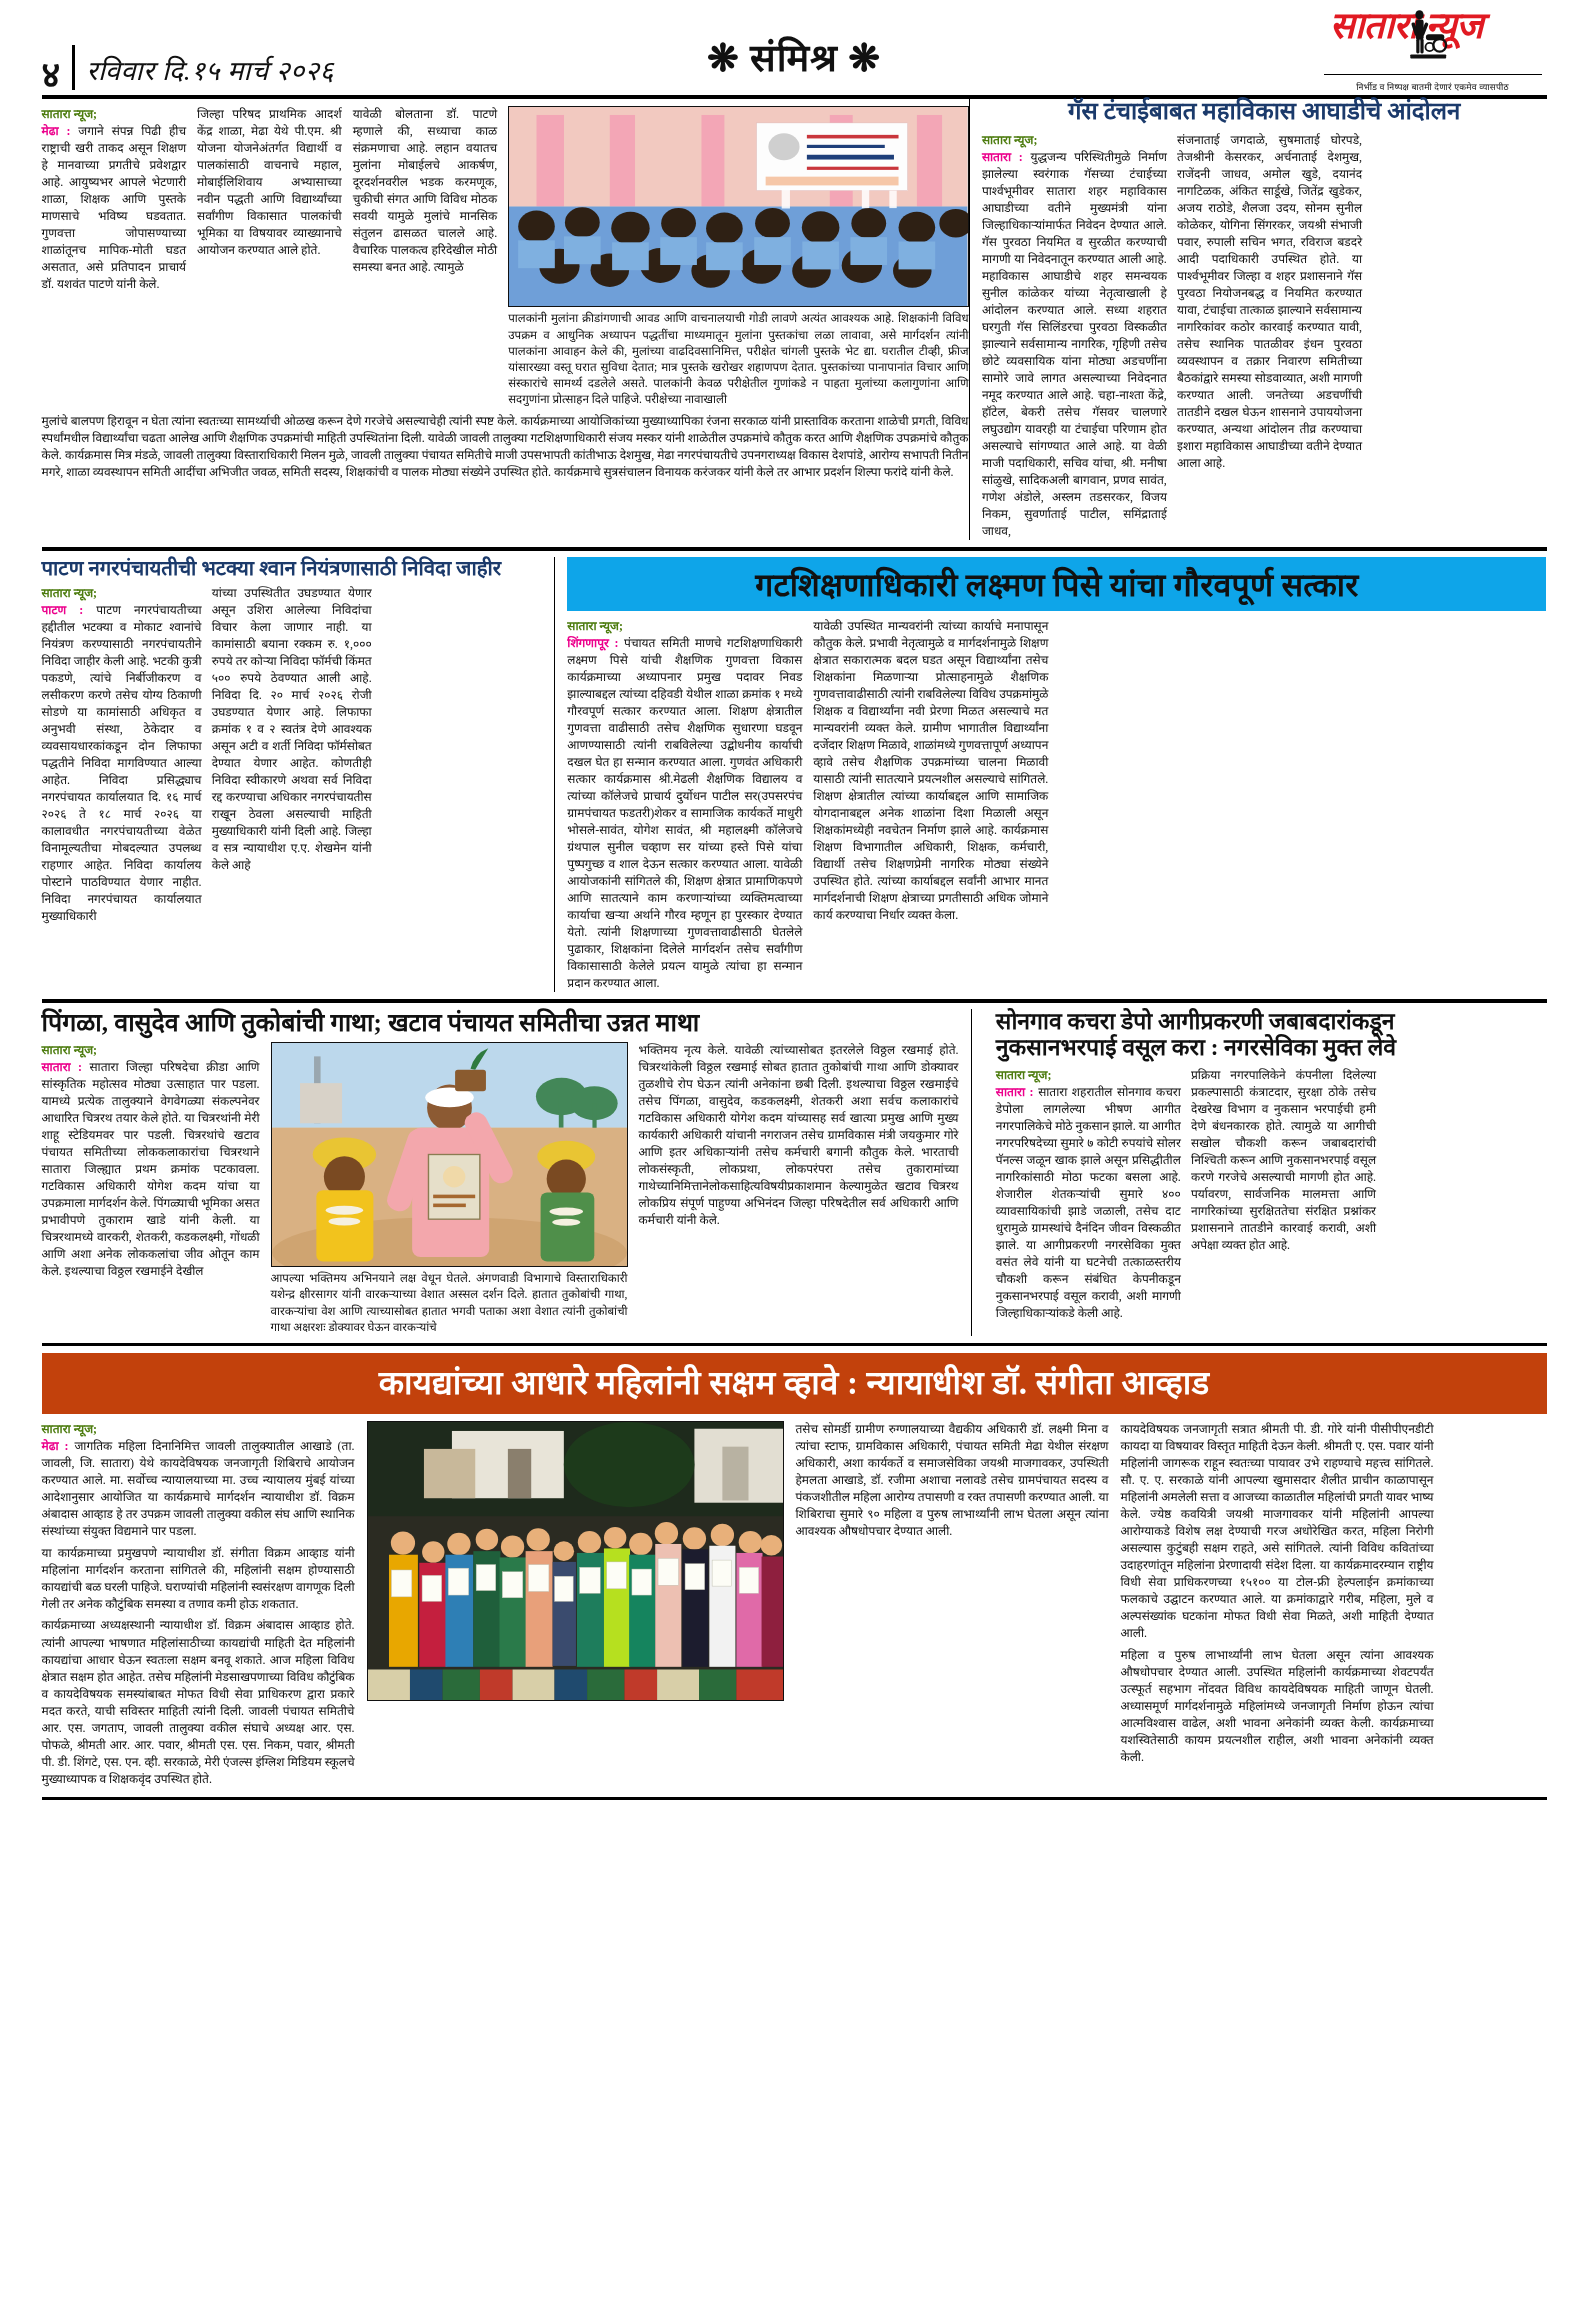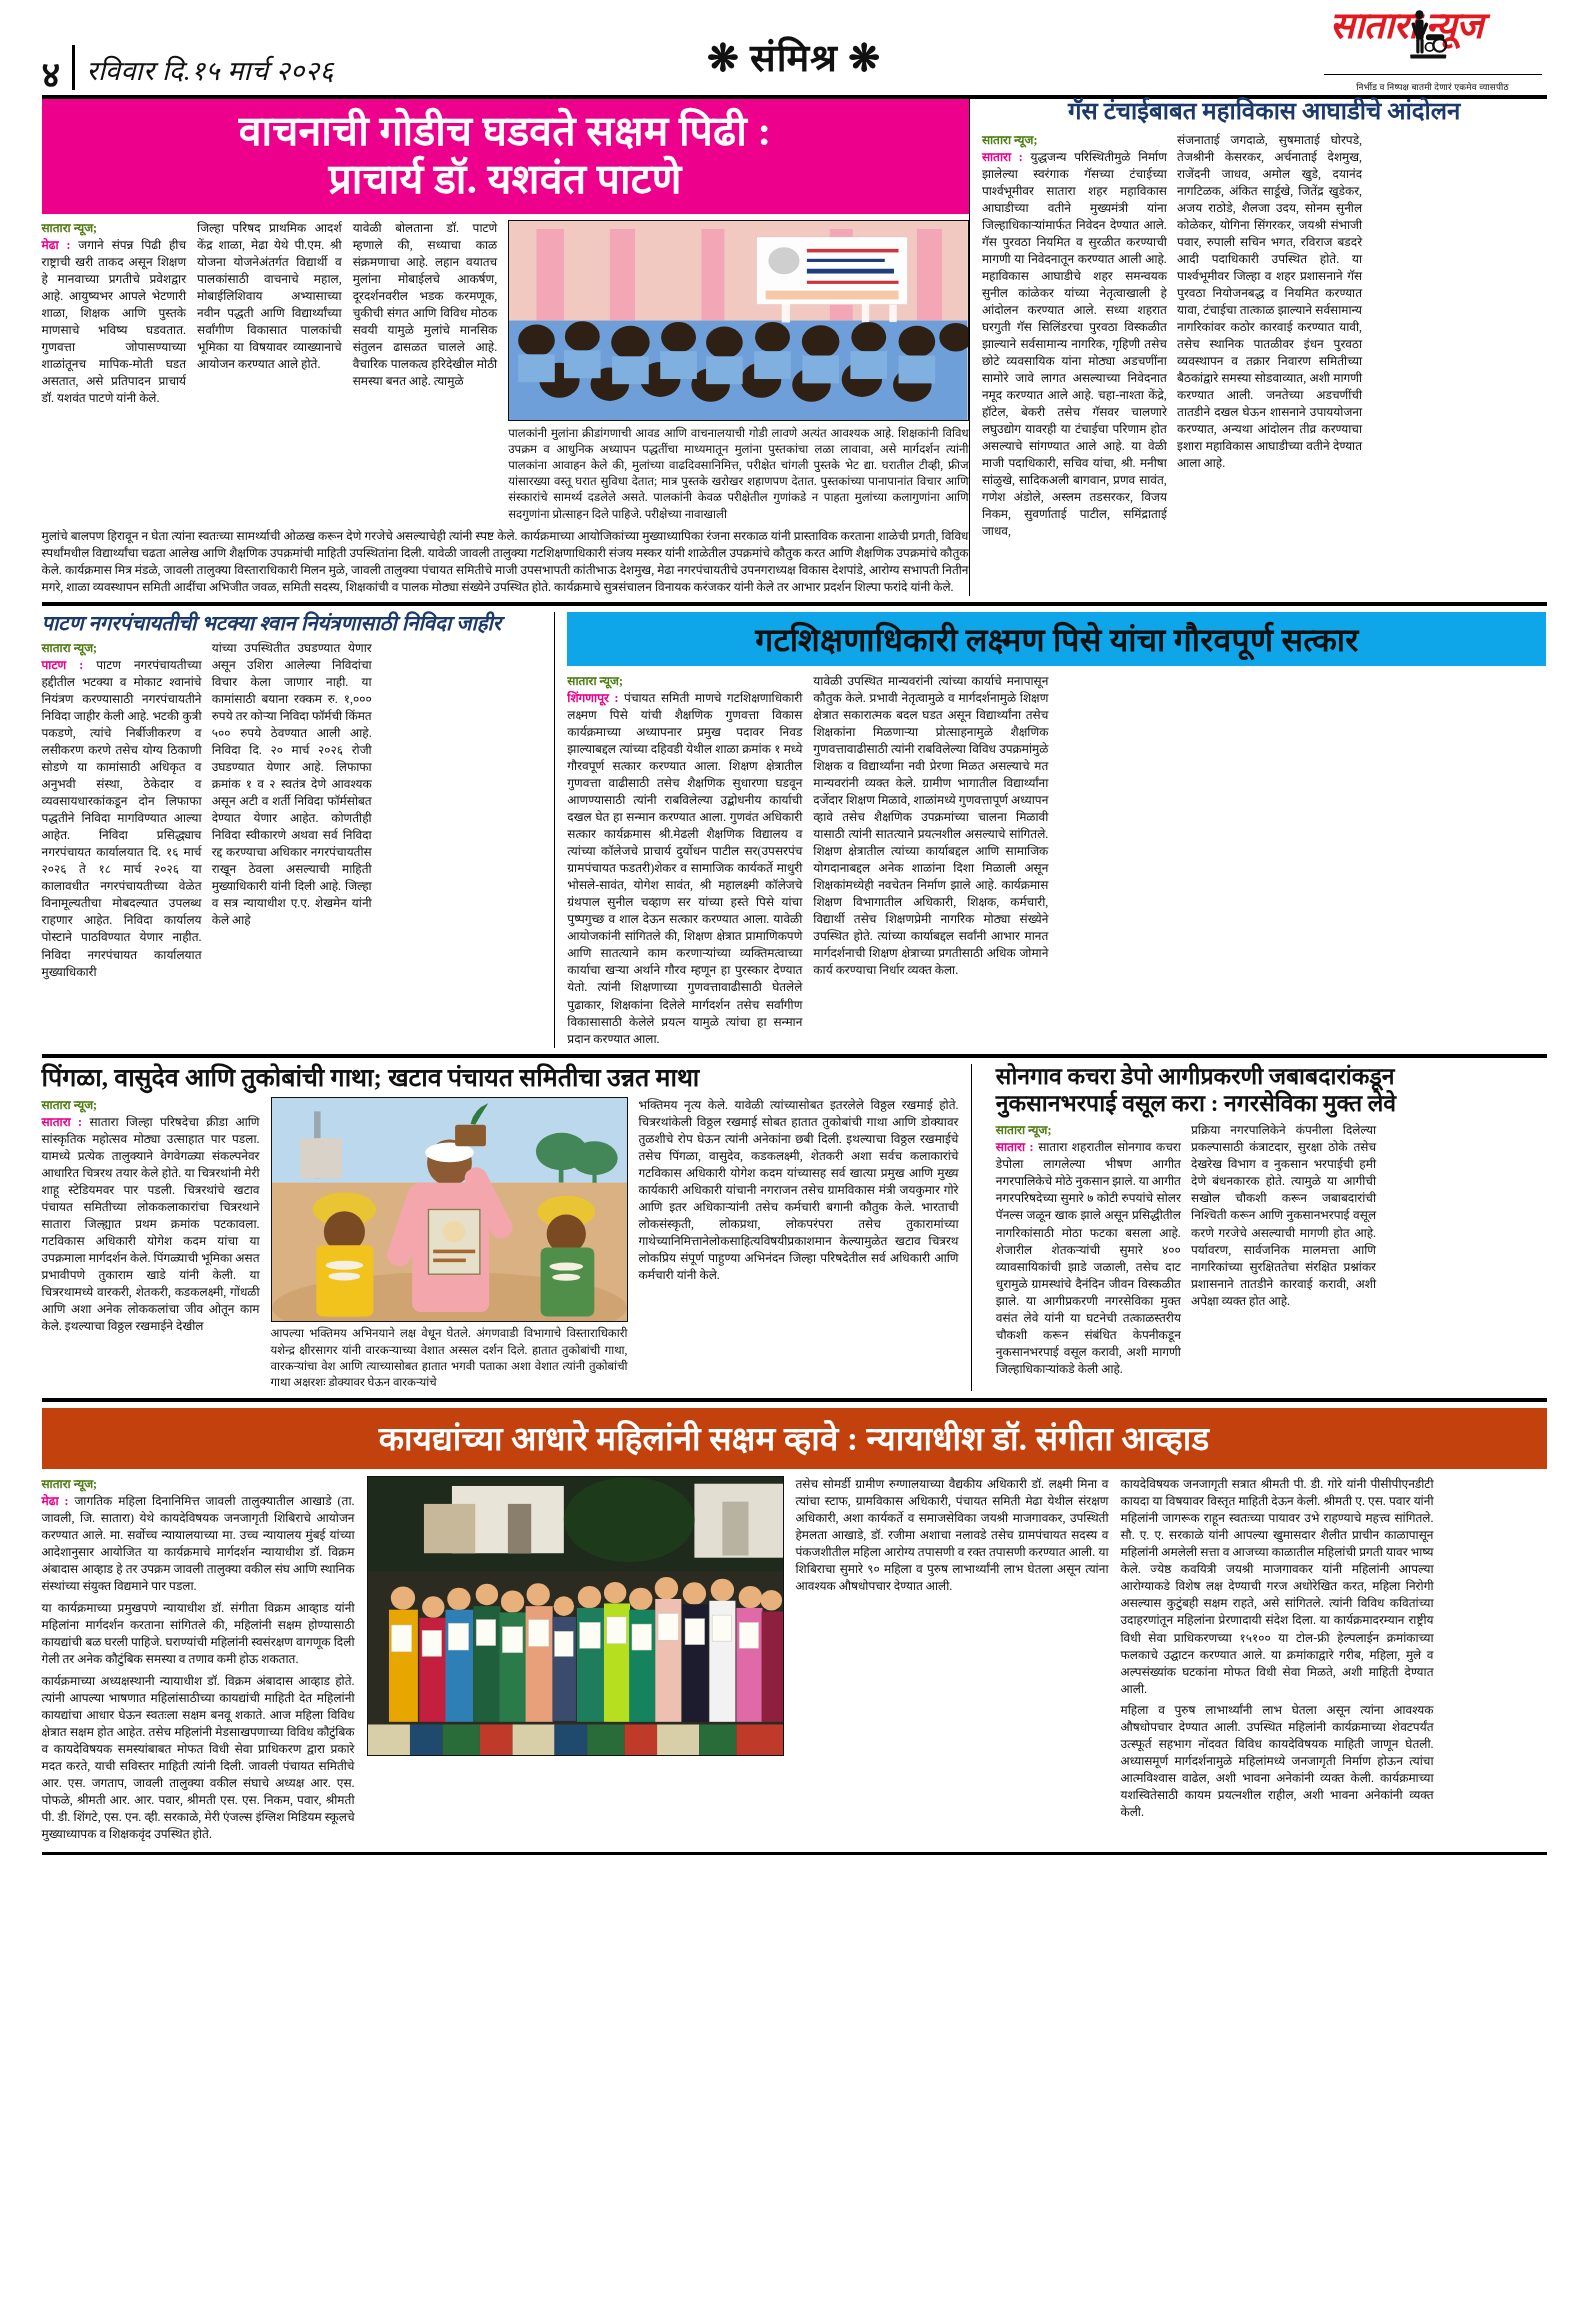--- a/index.html
+++ b/index.html
@@ -54,21 +54,21 @@
   .caption { font-size:11.6px; line-height:1.4; text-align:justify; margin-top:4.6px; }
 
   .sec1-right { width:582px; padding-left:12px; }
   .sec1-right h2 { margin:0 0 6.5px 0; font-size:24px; text-align:center; }
   .sec1-right .cols { display:flex; gap:10.2px; }
   .sec1-right .cols > div { width:185px; }
 
   
   .sec2 { display:flex; padding:0 23px; gap:12px; margin-top:4.6px; }
   .sec2-left { width:505px; }
-  .sec2-left h2 { margin:0 0 5.6px 0; font-size:20.4px;font-style:italic; }
+  .sec2-left h2 { margin:0 0 5.6px 0; font-size:20.4px; }
   .sec2-left .cols { display:flex; gap:10.2px; }
   .sec2-left .cols > div { width:160px; }
   .sec2-right { width:988px; }
   .banner-cream {
     background:#0ea5e9; text-align:center; padding:4.6px 6.5px 6.5px 6.5px;
     font-size:32px; font-weight:bold; color:#111; letter-spacing:0.2px;
   }
   .sec2-right .cols { display:flex; gap:11px; margin-top:6.5px; }
   .sec2-right .cols > div { width:235px; }
 
@@ -134,24 +134,20 @@
         </span>
       </div>
       <div class="logo-tag">निर्भीड व निष्पक्ष बातमी देणारं एकमेव व्यासपीठ</div>
     </div>
   </div>
   <div class="mh-rule"></div>
 
   <div class="sec1">
 
     <div class="sec1-left">
-      <div class="banner-pink">
-        <div>वाचनाची गोडीच घडवते सक्षम पिढी :</div>
-        <div>प्राचार्य डॉ. यशवंत पाटणे</div>
-      </div>
 
       <div class="sec1-body">
         <div class="s1c body-col">
           <div class="src">सातारा न्यूज;</div>
           <p><span class="dateline">मेढा :</span>
           <span>जगाने संपन्न पिढी हीच राष्ट्राची खरी ताकद असून शिक्षण हे मानवाच्या प्रगतीचे प्रवेशद्वार आहे. आयुष्यभर आपले भेटणारी शाळा, शिक्षक आणि पुस्तके माणसाचे भविष्य घडवतात. गुणवत्ता जोपासण्याच्या शाळांतूनच मापिक-मोती घडत असतात, असे प्रतिपादन प्राचार्य डॉ. यशवंत पाटणे यांनी केले.</span></p>
         </div>
         <div class="s1c body-col">जिल्हा परिषद प्राथमिक आदर्श केंद्र शाळा, मेढा येथे पी.एम. श्री योजना योजनेअंतर्गत विद्यार्थी व पालकांसाठी वाचनाचे महाल, मोबाईलिशिवाय अभ्यासाच्या नवीन पद्धती आणि विद्यार्थ्यांच्या सर्वांगीण विकासात पालकांची भूमिका या विषयावर व्याख्यानाचे आयोजन करण्यात आले होते.</div>
         <div class="s1c body-col">यावेळी बोलताना डॉ. पाटणे म्हणाले की, सध्याचा काळ संक्रमणाचा आहे. लहान वयातच मुलांना मोबाईलचे आकर्षण, दूरदर्शनवरील भडक करमणूक, चुकीची संगत आणि विविध मोठक सवयी यामुळे मुलांचे मानसिक संतुलन ढासळत चालले आहे. वैचारिक पालकत्व हरिदेखील मोठी समस्या बनत आहे. त्यामुळे</div>
 

